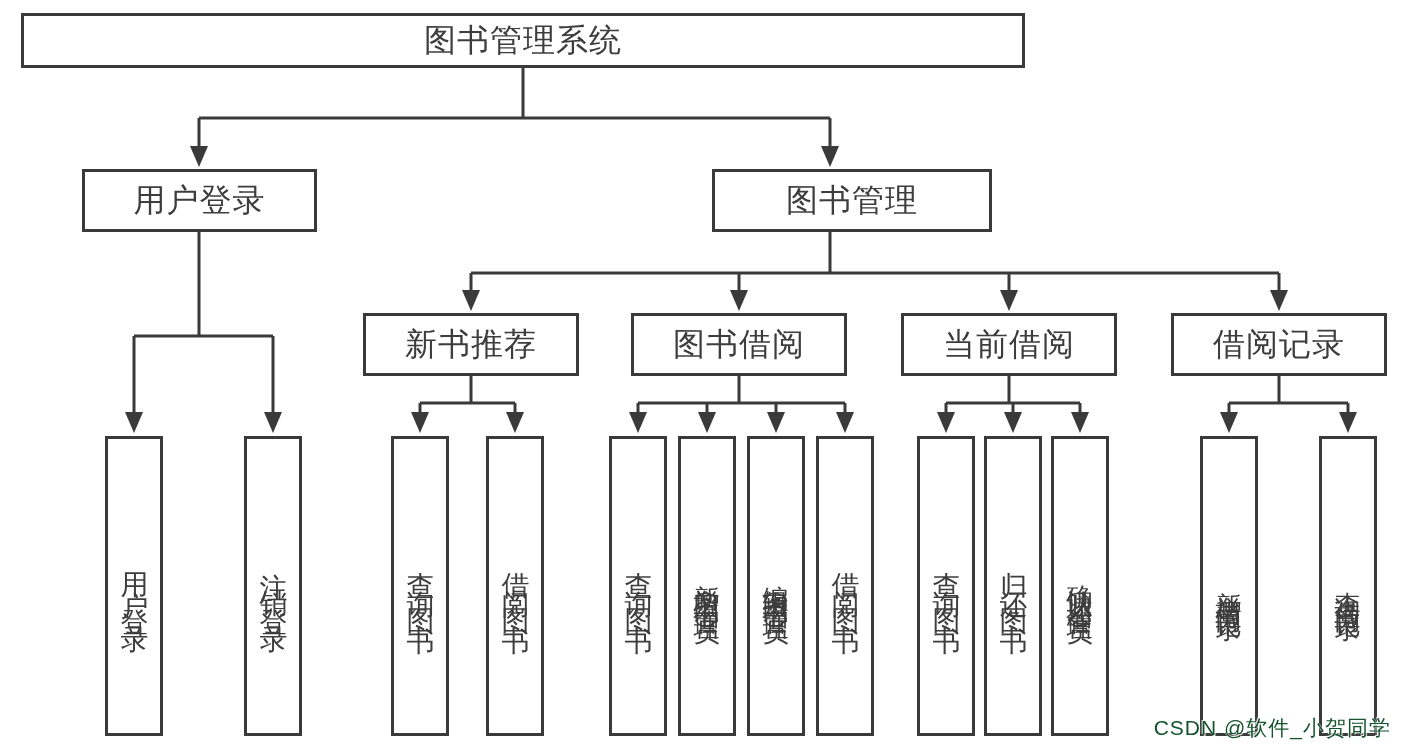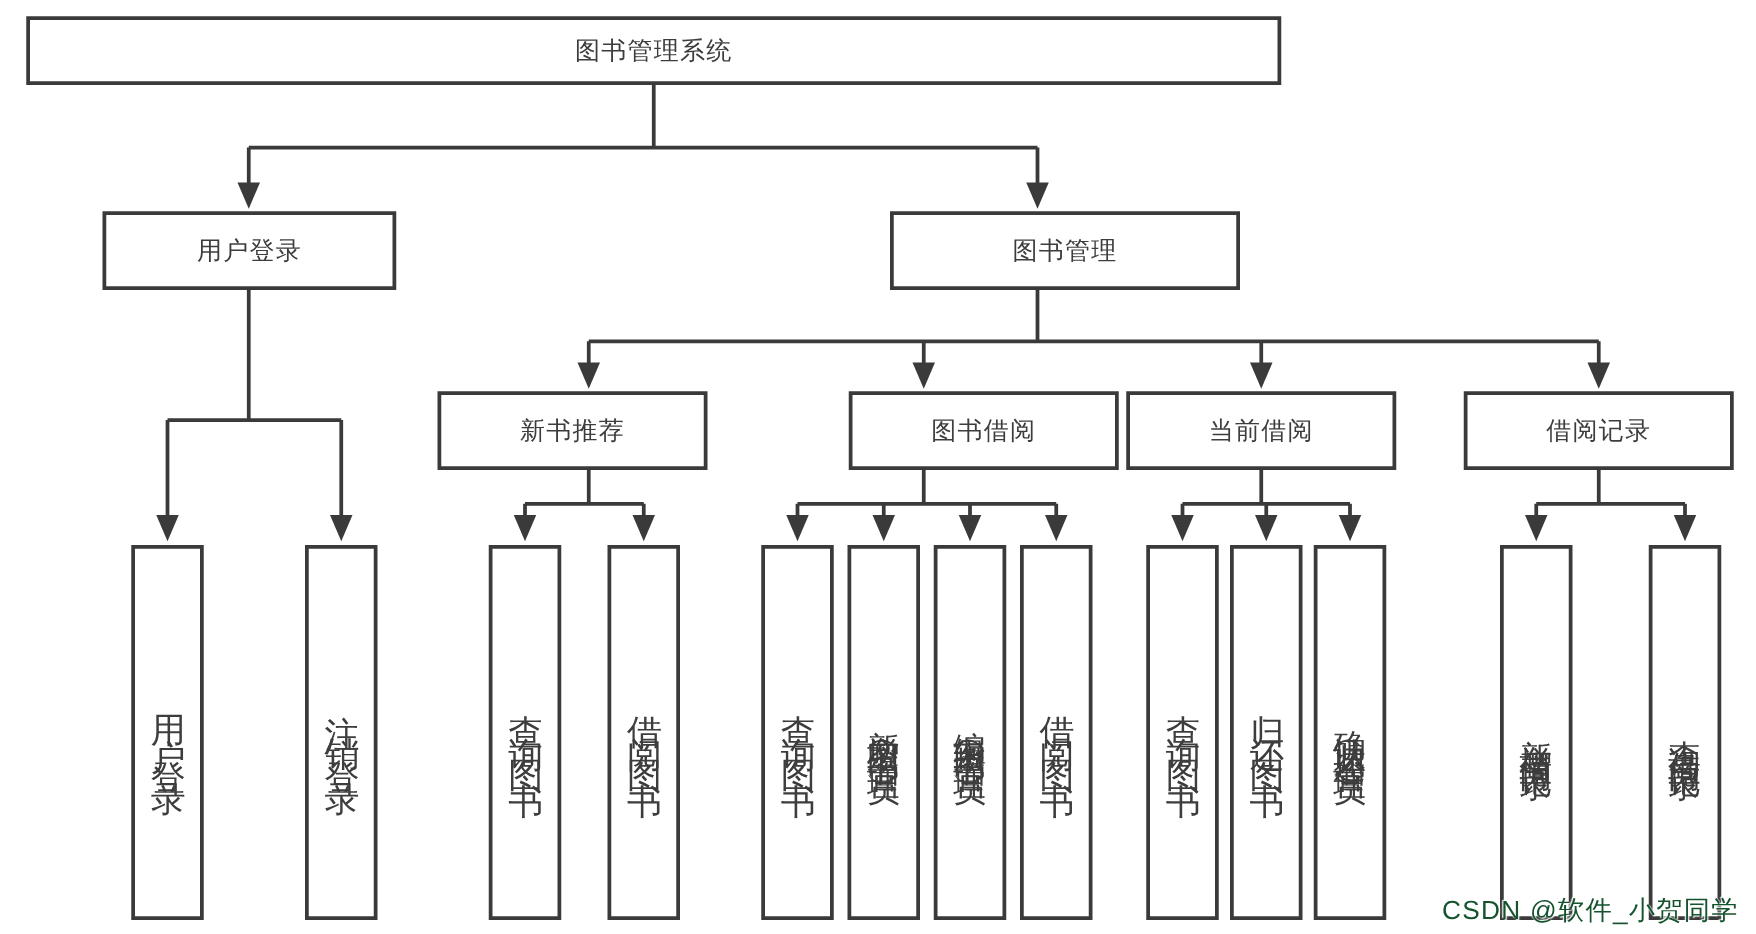--- a/index.html
+++ b/index.html
@@ -21,21 +21,21 @@
   .box {
     position: absolute;
     box-sizing: border-box;
     background: #ffffff;
     border: 3px solid #3a3a3a;
     color: #3d3d3d;
     display: flex;
     align-items: center;
     justify-content: center;
   }
-  .box.h { font-size: 20px; letter-spacing: 1px; white-space: nowrap; }
+  .box.h { font-size: 32px; letter-spacing: 1px; white-space: nowrap; }
   .box.v span {
     writing-mode: vertical-rl;
     text-orientation: mixed;
     line-height: 1;
     white-space: nowrap;
   }
   .box.v.short span { font-size: 28px; letter-spacing: 18px; }
   .box.v.long  span { font-size: 26px; letter-spacing: 5px; }
   .watermark {
     position: absolute;
@@ -108,24 +108,24 @@
     <span>图书管理系统</span>
   </div>
 
   <div class="box h" style="left:82px; top:169px; width:235px; height:63px;">
     <span>用户登录</span>
   </div>
   <div class="box h" style="left:712px; top:169px; width:280px; height:63px;">
     <span>图书管理</span>
   </div>
 
-  <div class="box h" style="left:350px; top:313px; width:216px; height:63px;">
+  <div class="box h" style="left:363px; top:313px; width:216px; height:63px;">
     <span>新书推荐</span>
   </div>
-  <div class="box h" style="left:631px; top:313px; width:216px; height:63px;margin-left:48px;">
+  <div class="box h" style="left:631px; top:313px; width:216px; height:63px;">
     <span>图书借阅</span>
   </div>
   <div class="box h" style="left:901px; top:313px; width:216px; height:63px;">
     <span>当前借阅</span>
   </div>
   <div class="box h" style="left:1171px; top:313px; width:216px; height:63px;">
     <span>借阅记录</span>
   </div>
 
   <div class="box v short" style="left:105px; top:436px; width:58px; height:300px;">

